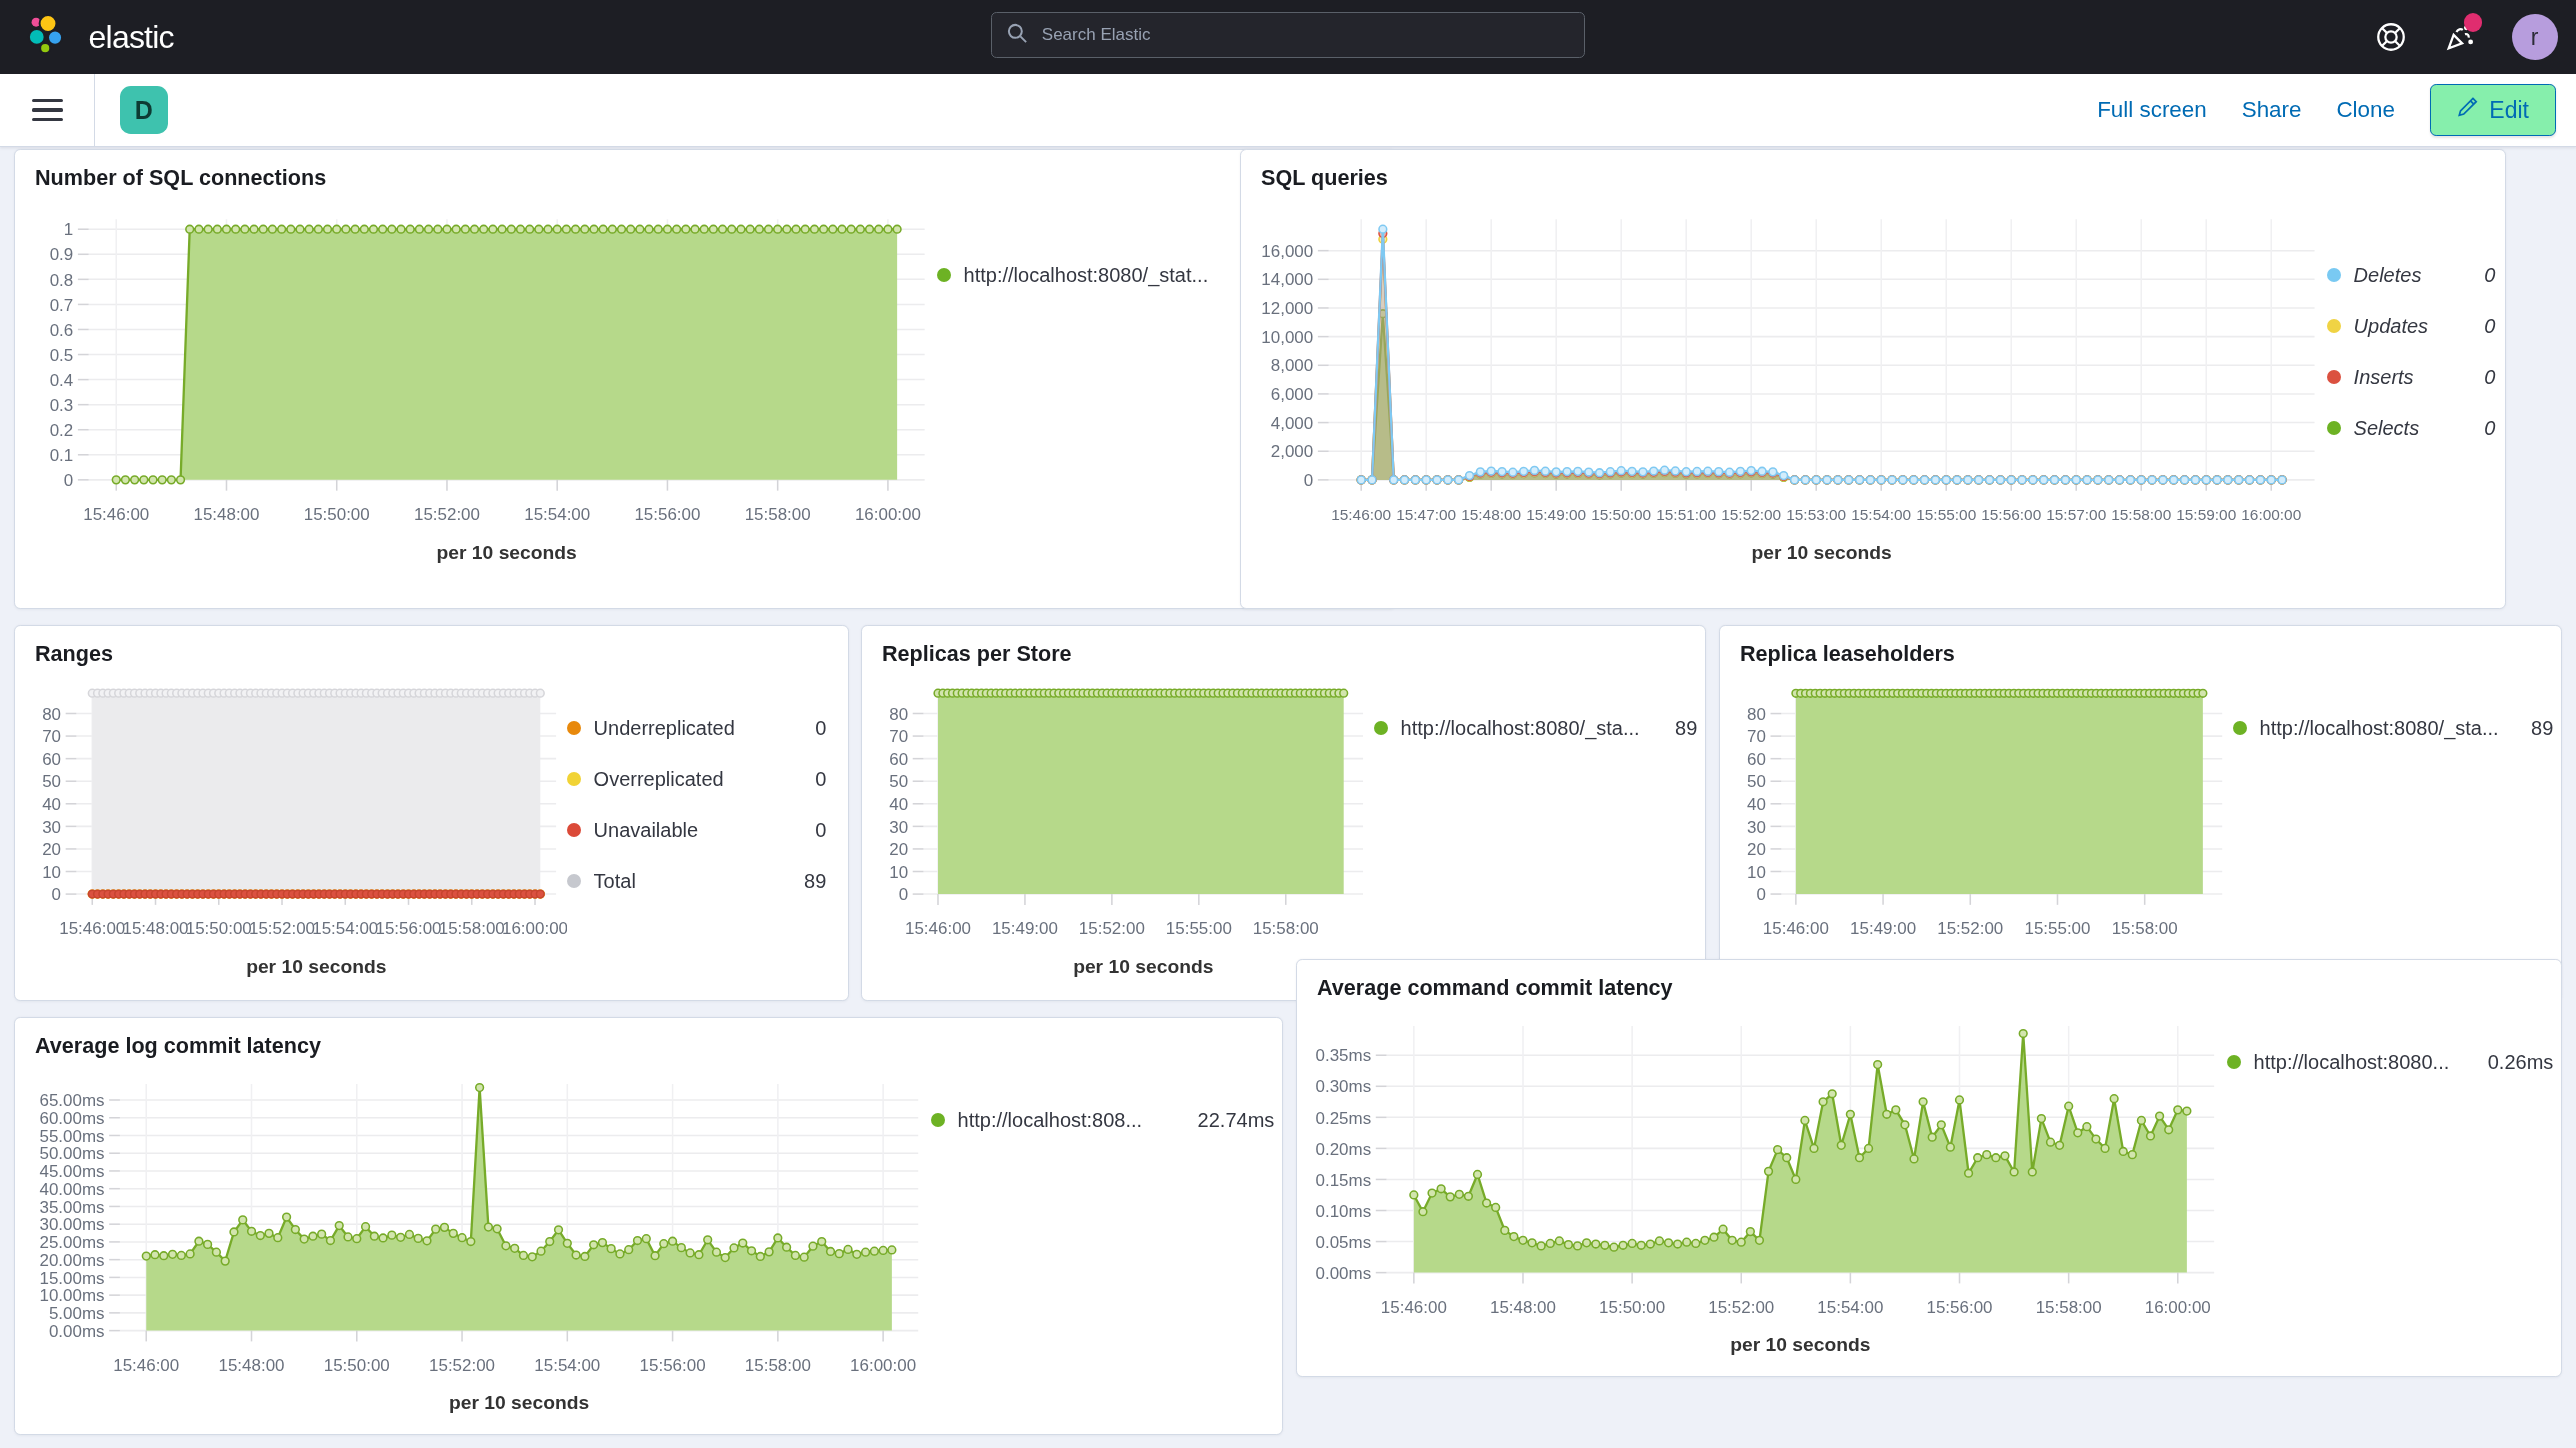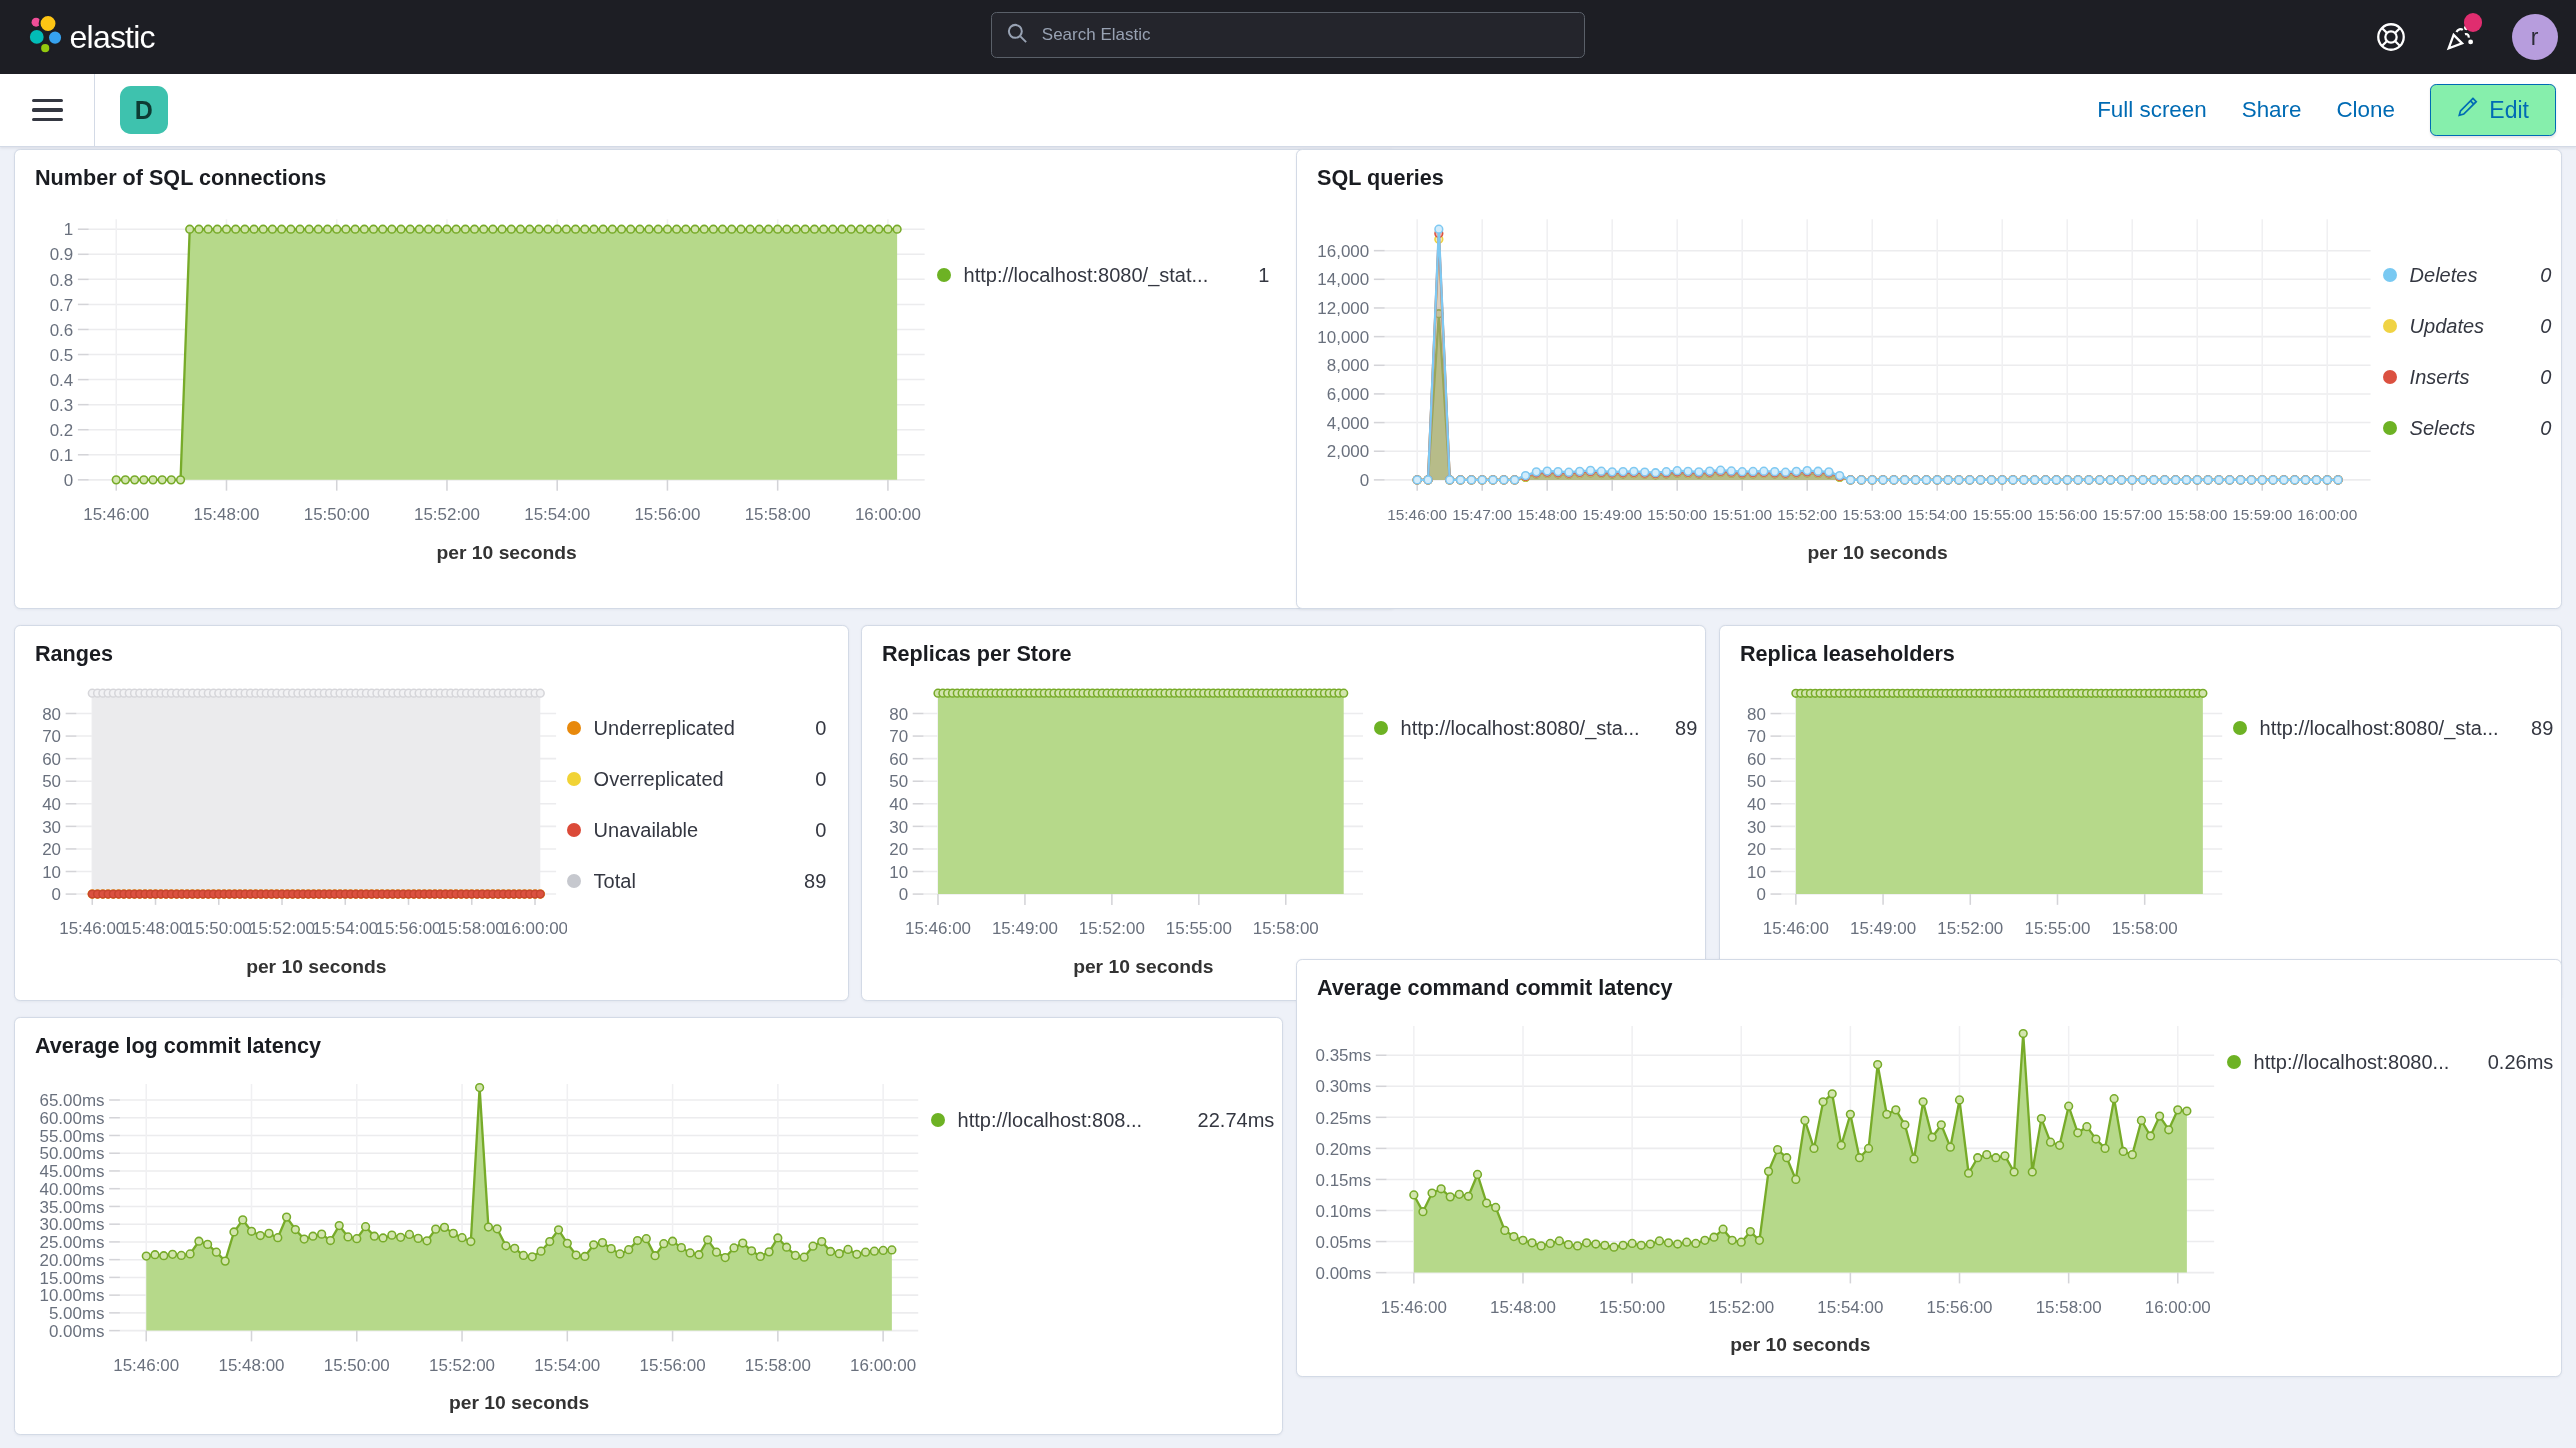--- a/index.html
+++ b/index.html
@@ -1,19 +1,19 @@
 <!DOCTYPE html>
 <html style="font-size:12.3px"><head>
 <meta charset="utf-8">
 <style>
   html,body{margin:0;padding:0;}
   body{width:2576px;height:1448px;background:#eef1f8;font-family:"Liberation Sans",sans-serif;overflow:hidden;position:relative;}
   
   .hdr{position:absolute;left:0;top:0;width:2576px;height:74px;background:#1d1e24;display:flex;align-items:center;}
-  .brand{display:flex;align-items:center;gap:3px;margin-left:21.6px;}
+  .brand{display:flex;align-items:center;gap:22px;margin-left:21.6px;}
   .brand-name{color:#fff;font-size:32px;font-weight:500;letter-spacing:-0.8px;}
   .searchbox{position:absolute;left:991px;top:12.3px;width:594px;height:46px;background:#24252c;border:0.8px solid #5a6069;border-radius:5.4px;display:flex;align-items:center;padding:0 14px;box-sizing:border-box;}
   .searchbox input{background:transparent;border:none;outline:none;color:#d4dae5;font-size:17px;margin-left:10.8px;width:494px;font-family:"Liberation Sans",sans-serif;}
   .searchbox input::placeholder{color:#98a2b3;}
   .hdr-right{position:absolute;right:18.5px;top:0;height:74px;display:flex;align-items:center;gap:34px;}
   .hicon{position:relative;width:35px;height:35px;display:flex;align-items:center;justify-content:center;cursor:pointer;}
   .notifdot{position:absolute;right:-4.6px;top:-6.2px;width:18.5px;height:18.5px;border-radius:50%;background:#e02d6f;}
   .avatar{width:46px;height:46px;border-radius:50%;background:#b79ddd;display:flex;align-items:center;justify-content:center;font-size:23px;color:#2c2c38;}
   
   .tbar{position:absolute;left:0;top:74px;width:2576px;height:72px;background:#fff;border-bottom:0.8px solid #d3dae6;box-shadow:0 1.5px 2.3px rgba(120,130,150,0.15);display:flex;align-items:center;}
@@ -34,21 +34,21 @@
   .chart-row{display:flex;padding:4.6px 7.7px 0 12.3px;}
   .legend{display:flex;flex-direction:column;margin-top:45px;}
   .legend.lg-high{margin-top:68px;}
   .lrow{display:flex;align-items:center;margin-bottom:28px;cursor:pointer;}
   .ldot{width:14px;height:14px;border-radius:50%;flex:none;margin-right:12.3px;}
   .llab{flex:1;font-size:20px;color:#343741;white-space:nowrap;overflow:hidden;}
   .lval{font-size:20px;color:#343741;margin-left:21.6px;text-align:right;}
   svg.plot{flex:none;}
   svg.plot text{font-family:"Liberation Sans",sans-serif;}
   .p1{left:14px;top:149px;width:1382px;height:460px;}
-  .p2{left:1296px;top:149px;width:1266px;height:460px;}
+  .p2{left:1240px;top:149px;width:1266px;height:460px;}
   .p3{left:14px;top:625px;width:835px;height:376px;}
   .p4{left:861px;top:625px;width:845px;height:376px;}
   .p5{left:1719px;top:625px;width:843px;height:376px;}
   .p6{left:14px;top:1017px;width:1269px;height:418px;}
   .p7{left:1296px;top:959px;width:1266px;height:418px;}
   .lg1{width:332px;} .lg2{width:168px;font-style:italic;} .lg3{width:259px;} .lg4{width:324px;} .lg5{width:324px;} .lg6{width:344px;} .lg7{width:327px;}
 </style>
 </head>
 <body>
 

